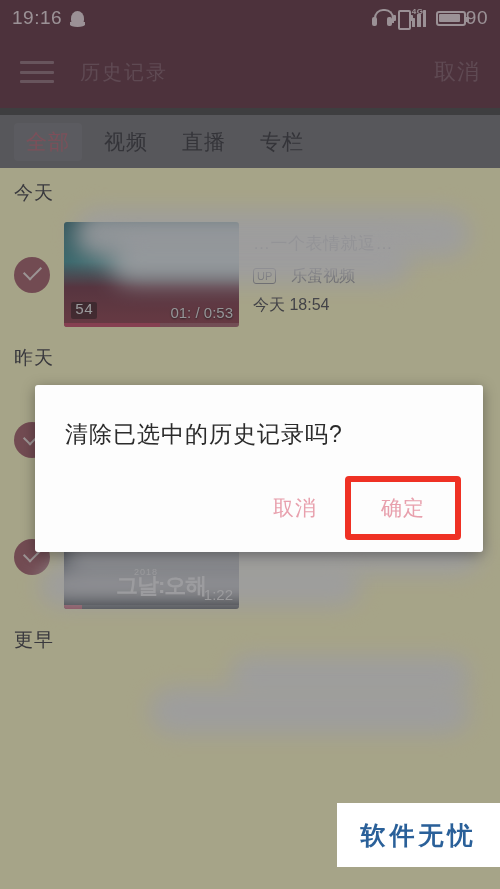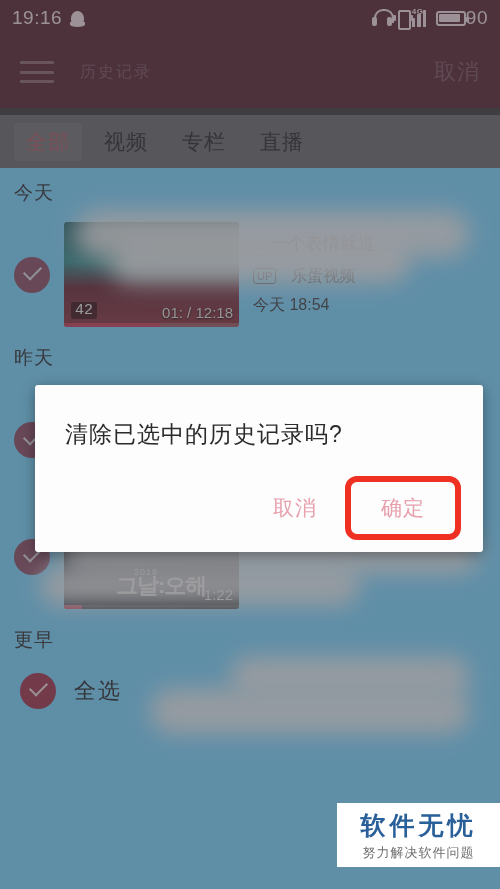--- a/index.html
+++ b/index.html
@@ -4,21 +4,21 @@
 <style>
   * { margin:0; padding:0; box-sizing:border-box; }
   html,body { width:500px; height:889px; overflow:hidden; }
   body {
     font-family:"Liberation Sans","DejaVu Sans",sans-serif;
     background:#6e6e72;
     position:relative;
   }
 
   
-  #screen { position:relative; width:500px; height:889px; overflow:hidden; background:#7dd3fc; }
+  #screen { position:relative; width:500px; height:889px; overflow:hidden; background:#fef9c3; }
 
   
   #app { position:absolute; inset:0; }
 
   
   .statusbar {
     height:36px; background:#5b2b3a; color:#e7d3d8;
     display:flex; align-items:center; padding:0 12px;
     font-size:19px; letter-spacing:.5px;
   }
@@ -71,21 +71,21 @@
   }
   .batt-pct { font-size:19px; color:#e9d8dc; }
 
   
   .navbar {
     height:72px; background:#5b2b3a; display:flex; align-items:center; padding:0 20px;
     position:relative;
   }
   .hamburger { width:34px; height:22px; display:flex; flex-direction:column; justify-content:space-between; cursor:pointer; }
   .hamburger span { display:block; height:3px; background:#8d6b76; border-radius:1px; }
-  .nav-title { margin-left:26px; font-size:16px; color:#7d5663; letter-spacing:2px; }
+  .nav-title { margin-left:26px; font-size:20px; color:#7d5663; letter-spacing:2px; }
   .nav-action { margin-left:auto; font-size:22px; color:#7d5663; letter-spacing:1px; }
 
   
   .tabs {
     height:60px; background:#6e6e72; display:flex; align-items:center;
     padding:0 14px; gap:10px; border-top:7px solid #404040;
   }
   .tab {
     font-size:21px; color:#2e2e33; padding:5px 12px; border-radius:4px; letter-spacing:1px;
   }
@@ -159,21 +159,21 @@
     position:absolute; left:35px; top:385px; width:448px;
     background:#fdfdfd; border-radius:3px;
     box-shadow:0 3px 14px rgba(0,0,0,.35);
     padding:28px 26px 12px 26px;
   }
   .dialog .msg { font-size:23px; color:#2b2b2b; letter-spacing:1px; padding:6px 4px 0 4px; }
   .dialog .actions { display:flex; justify-content:flex-end; align-items:center; margin-top:26px; }
   .dlg-btn { font-size:21px; color:#e8a0ad; letter-spacing:1px; padding:12px 18px; }
   .dlg-btn.confirm { padding:12px 30px; }
   .confirm-wrap {
-    border:6px solid #ef3124; border-radius:12px; margin-left:10px; margin-right:-4px;
+    border:6px solid #ef3124; border-radius:4px; margin-left:10px; margin-right:-4px;
     background:#fdfdfd;
   }
 
   
   .watermark {
     position:absolute; right:0px; bottom:22px; width:163px; height:64px;
     background:#ffffff; display:flex; flex-direction:column;
     align-items:center; justify-content:center; gap:2px;
   }
   .watermark .wm-main {
@@ -215,33 +215,33 @@
           <span></span>
           <span></span>
       </div>
       <div class="nav-title">历史记录</div>
       <div class="nav-action">取消</div>
     </div>
 
     <div class="tabs">
       <div class="tab active">全部</div>
       <div class="tab">视频</div>
+      <div class="tab">直播</div>
       <div class="tab">专栏</div>
-      <div class="tab">直播</div>
     </div>
 
     <div class="list">
 
       <div class="section-head">今天</div>
 
       <div class="row">
         <div class="check"></div>
         <div class="thumb t1">
-          <span class="badge n42">42</span>
-          <span class="dur">01: / 12:18</span>
+          <span class="badge n42">54</span>
+          <span class="dur">01: / 0:53</span>
           <span class="progbar">
               <i style="width:55%"></i>
             </span>
         </div>
         <div class="meta">
           <div class="title">…一个表情就逗…</div>
           <div class="up">
             <span class="up-tag">UP</span>
             <span>乐蛋视频</span>
           </div>
@@ -275,24 +275,20 @@
           <span class="ko">그날:오해</span>
           <span class="dur">1:22</span>
           <span class="progbar">
               <i style="width:10%"></i>
             </span>
         </div>
       </div>
 
       <div class="section-head">更早</div>
 
-      <div class="selectall">
-        <div class="check"></div>
-        <div class="label">全选</div>
-      </div>
 
       <div class="smudge" style="left:75px; top:42px;  width:395px; height:48px;"></div>
       <div class="smudge" style="left:110px;top:72px;  width:300px; height:44px;"></div>
       <div class="smudge" style="left:60px; top:362px; width:420px; height:44px;"></div>
       <div class="smudge" style="left:40px; top:398px; width:320px; height:40px;"></div>
       <div class="smudge" style="left:230px;top:488px; width:240px; height:40px;"></div>
       <div class="smudge" style="left:150px;top:520px; width:320px; height:46px;"></div>
     </div>
 
   </div>
@@ -304,16 +300,15 @@
     <div class="actions">
       <div class="dlg-btn">取消</div>
       <div class="confirm-wrap">
         <div class="dlg-btn confirm">确定</div>
       </div>
     </div>
   </div>
 
   <div class="watermark">
     <div class="wm-main">软件无忧</div>
-    <div class="wm-sub">努力解决软件问题</div>
   </div>
 
 </div>
 
 </body></html>

